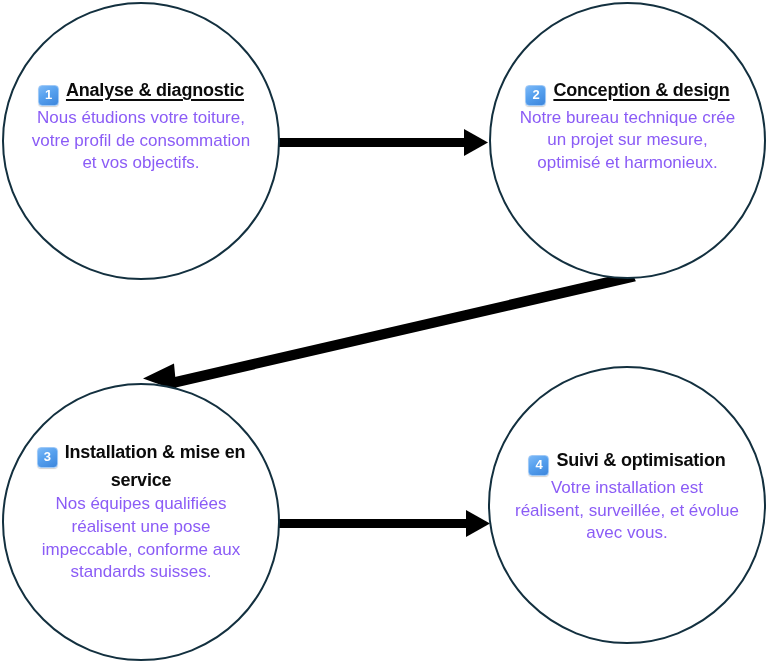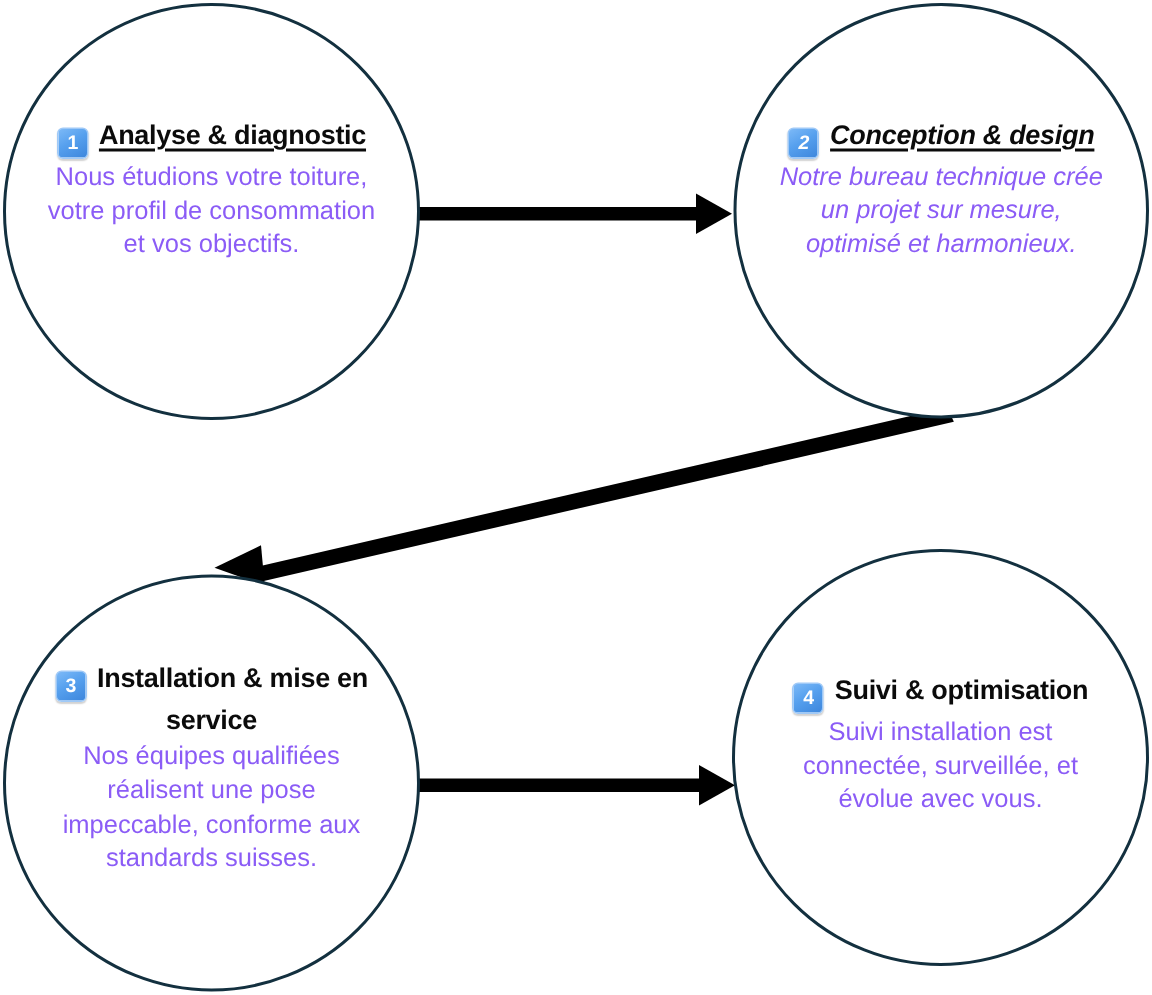--- a/index.html
+++ b/index.html
@@ -83,21 +83,21 @@
     font-weight: normal;
     color: #8b5cf6;
     line-height: 1.33;
     margin: 0;
   }
   #node-1 { left: 2px;   top: 2px;   width: 278px; height: 278px; }
   #node-2 { left: 489px; top: 2px;   width: 277px; height: 277px; }
   #node-3 { left: 2px;   top: 383px; width: 278px; height: 278px; }
   #node-4 { left: 488px; top: 366px; width: 278px; height: 278px; }
   #node-1 .node-inner { transform: translateY(-14px); }
-  #node-2 .node-inner { transform: translateY(-14px); font-style: italic; }
+  #node-2 .node-inner { transform: translateY(-14px); }
   #node-3 .node-inner { transform: translateY(-10px); }
   #node-4 .node-inner { transform: translateY(-8px); }
 </style>
 </head>
 <body>
 
 <div id="diagram-root">
 
   <svg class="arrow-layer" viewBox="0 0 768 663" width="768" height="663" xmlns="http://www.w3.org/2000/svg">
     <g>
@@ -139,17 +139,17 @@
       </div>
       <p class="node-body">Nos équipes qualifiées réalisent une pose impeccable, conforme aux standards suisses.</p>
     </div>
   </div>
 
   <div class="node" id="node-4">
     <div class="node-inner">
       <div class="node-heading">
         <span class="keycap">4</span><span class="heading-text">Suivi &amp; optimisation</span>
       </div>
-      <p class="node-body">Suivi installation est connectée, surveillée, et évolue avec vous.</p>
+      <p class="node-body">Votre installation est réalisent, surveillée, et évolue avec vous.</p>
     </div>
   </div>
 
 </div>
 
 </body></html>

